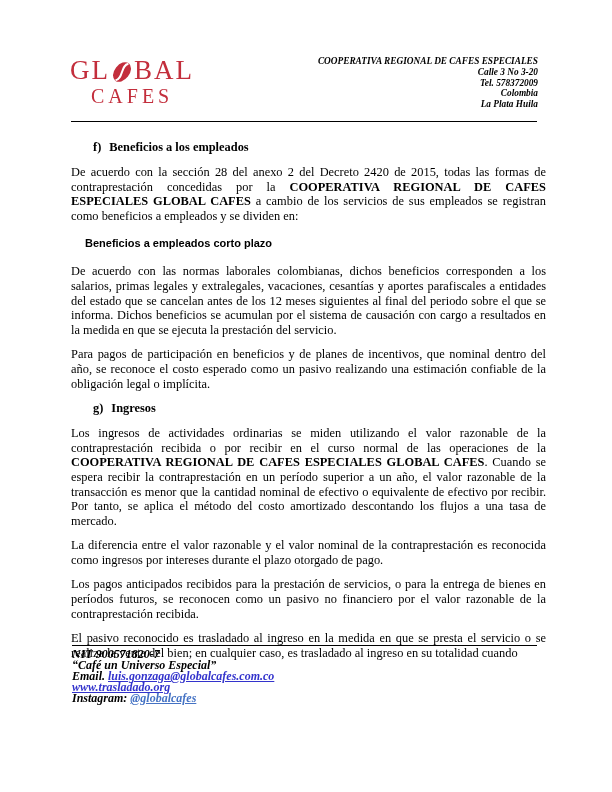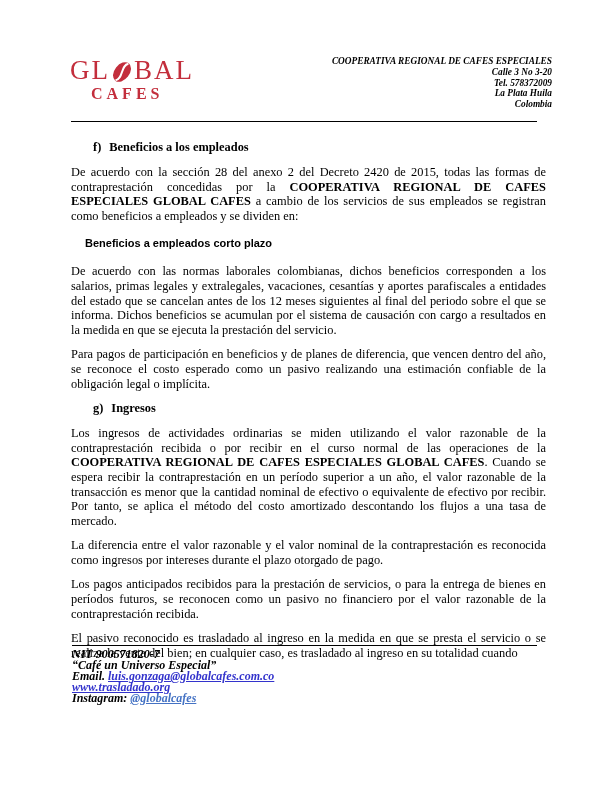--- a/index.html
+++ b/index.html
@@ -6,27 +6,27 @@
   html, body { margin: 0; padding: 0; background: #ffffff; }
   .page {
     width: 612px; height: 792px; position: relative;
     background: #ffffff; color: #000;
     font-family: "Liberation Serif", serif;
     overflow: hidden;
   }
 
   
   .header {
-    position: absolute; top: 54px; left: 70px; right: 60px;
+    position: absolute; top: 54px; left: 70px; right: 74px;
     display: flex; justify-content: space-between; align-items: flex-start; gap: 6px;
   }
   .logo { color: #C32E3C; user-select: none; }
   .logo-top { font-size: 27px; letter-spacing: 2px; line-height: 1; display: flex; align-items: center; font-weight: 500; }
   .logo-bean { margin: 0 1px; transform: translateY(4px); }
-  .logo-bottom { font-size: 16px; letter-spacing: 4px; line-height: 1; margin-top: -1px; padding-left: 21px; font-weight: bold; }
+  .logo-bottom { font-size: 20px; letter-spacing: 4px; line-height: 1; margin-top: -1px; padding-left: 21px; }
   .company {
     text-align: right; font-style: italic; font-weight: bold;
     font-size: 9.3px; line-height: 10.8px; padding-top: 2px; margin-left: 36px;
   }
   .header-rule {
     position: absolute; top: 121px; left: 71px; width: 466px;
     border-top: 1.3px solid #000;
   }
 
   
@@ -73,37 +73,37 @@
         </span>
         <span>BAL</span>
       </div>
       <div class="logo-bottom">CAFES</div>
     </div>
 
     <div class="company">
       <div>COOPERATIVA REGIONAL DE CAFES ESPECIALES</div>
       <div>Calle 3 No 3-20</div>
       <div>Tel. 578372009</div>
+      <div>Colombia</div>
       <div>La Plata Huila</div>
-      <div>Colombia</div>
     </div>
   </div>
   <div class="header-rule"></div>
 
   <div class="main">
     <h3 class="item-head">
       <span class="lbl">f)</span><span>Beneficios a los empleados</span>
     </h3>
 
     <p><span>De acuerdo con la sección 28 del anexo 2 del Decreto 2420 de 2015, todas las formas de contraprestación concedidas por la </span><b>COOPERATIVA REGIONAL DE CAFES ESPECIALES GLOBAL CAFES</b><span> a cambio de los servicios de sus empleados se registran como beneficios a empleados y se dividen en:</span></p>
 
     <h4 class="sub-head">Beneficios a empleados corto plazo</h4>
     <p>De acuerdo con las normas laborales colombianas, dichos beneficios corresponden a los salarios, primas legales y extralegales, vacaciones, cesantías y aportes parafiscales a entidades del estado que se cancelan antes de los 12 meses siguientes al final del periodo sobre el que se informa. Dichos beneficios se acumulan por el sistema de causación con cargo a resultados en la medida en que se ejecuta la prestación del servicio.</p>
 
-    <p>Para pagos de participación en beneficios y de planes de diferencia, que vencen dentro del año, se reconoce el costo esperado como un pasivo realizando una estimación confiable de la obligación legal o implícita.</p>
+    <p>Para pagos de participación en beneficios y de planes de incentivos, que nominal dentro del año, se reconoce el costo esperado como un pasivo realizando una estimación confiable de la obligación legal o implícita.</p>
 
     <h3 class="item-head">
       <span class="lbl">g)</span><span>Ingresos</span>
     </h3>
 
     <p><span>Los ingresos de actividades ordinarias se miden utilizando el valor razonable de la contraprestación recibida o por recibir en el curso normal de las operaciones de la </span><b>COOPERATIVA REGIONAL DE CAFES ESPECIALES GLOBAL CAFES</b><span>. Cuando se espera recibir la contraprestación en un período superior a un año, el valor razonable de la transacción es menor que la cantidad nominal de efectivo o equivalente de efectivo por recibir. Por tanto, se aplica el método del costo amortizado descontando los flujos a una tasa de mercado.</span></p>
 
     <p>La diferencia entre el valor razonable y el valor nominal de la contraprestación es reconocida como ingresos por intereses durante el plazo otorgado de pago.</p>
 
     <p>Los pagos anticipados recibidos para la prestación de servicios, o para la entrega de bienes en períodos futuros, se reconocen como un pasivo no financiero por el valor razonable de la contraprestación recibida.</p>

